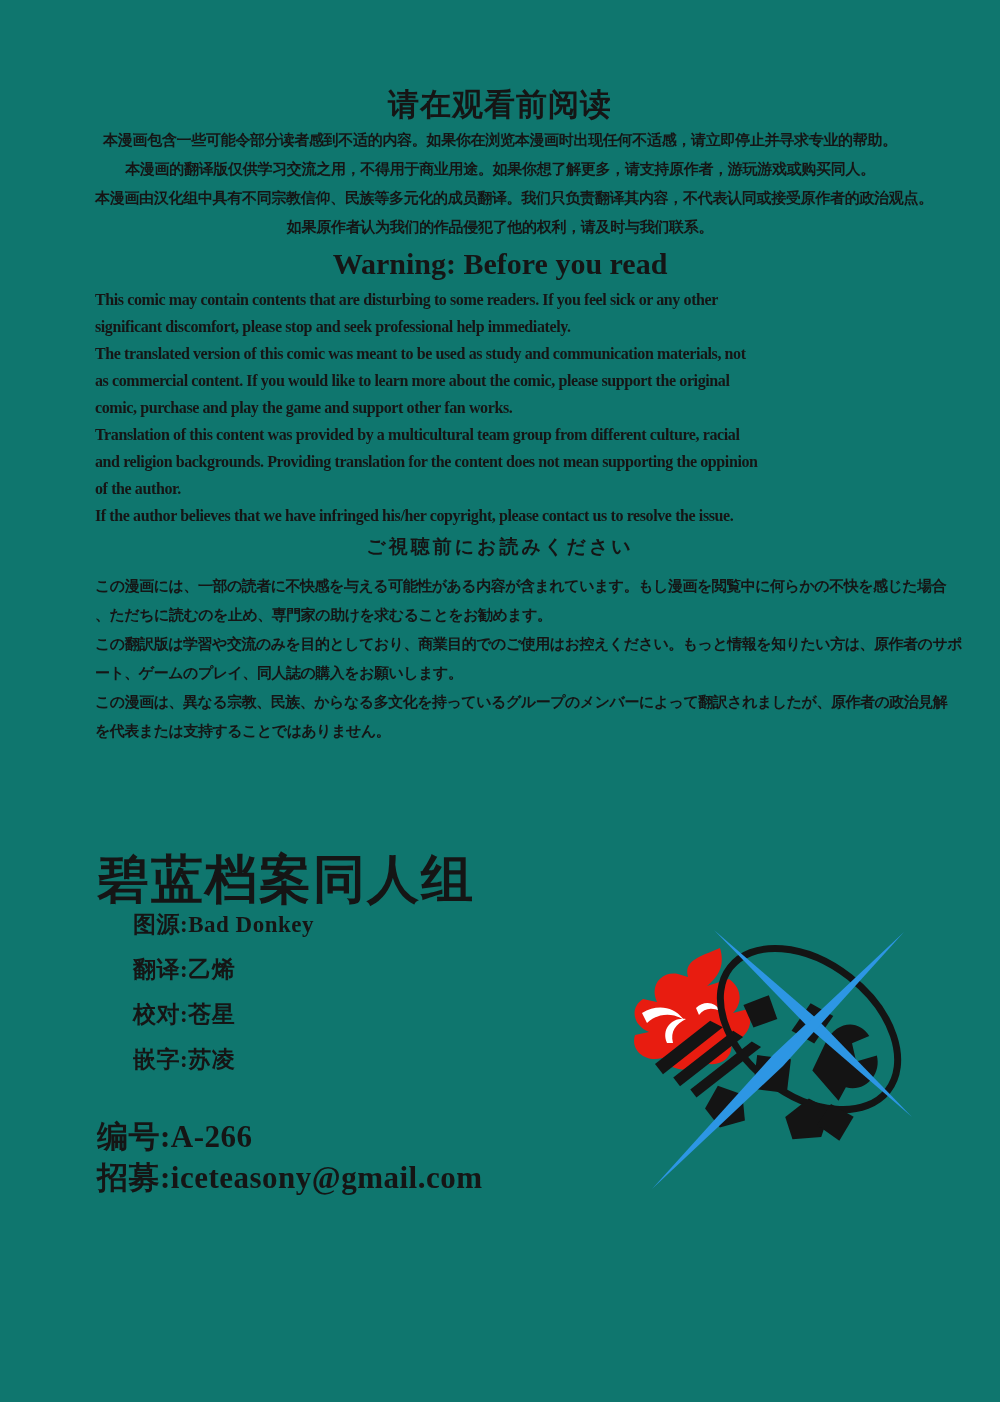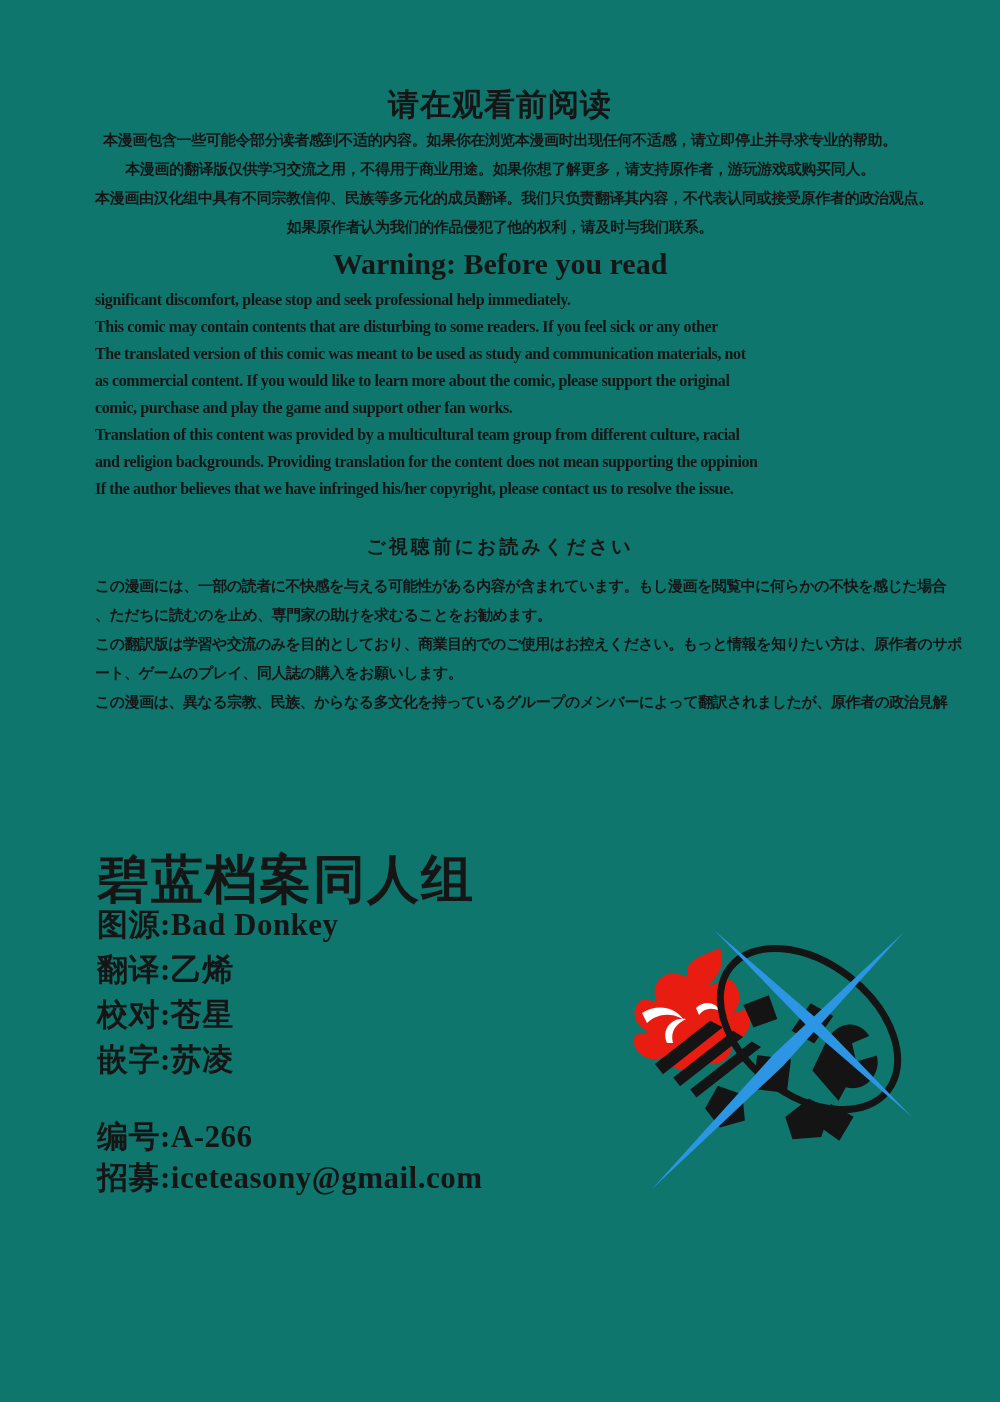--- a/index.html
+++ b/index.html
@@ -33,58 +33,60 @@
 
   .en-body { top:286px; }
   .en-body .line { font-size:16px; font-weight:700; line-height:27px; letter-spacing:-0.4px; }
 
   .jp-body { top:572px; }
   .jp-body .line { font-size:15px; font-weight:700; line-height:29px; letter-spacing:-0.5px; }
 
   
   .group-name { left:97px; top:845px; font-size:52px; font-weight:900; letter-spacing:2px; white-space:nowrap; }
   .credit-list { left:97px; top:902px; }
-  .credit-row { font-size:31px; font-weight:800; line-height:45px; white-space:nowrap; letter-spacing:0.5px; }
+  .credit-row { font-size:23px; font-weight:800; line-height:45px; white-space:nowrap; letter-spacing:0.5px;margin-left:36px; }
   .serial-row  { left:97px; top:1116px; font-size:31px; font-weight:800; line-height:41px; white-space:nowrap; letter-spacing:0.5px; }
   .recruit-row { left:97px; top:1157px; font-size:31px; font-weight:800; line-height:41px; white-space:nowrap; letter-spacing:0.5px; }
 
   .logo-wrap { left:612px; top:912px; width:320px; height:292px; }
 </style>
 </head>
 <body>
 
 <div class="page">
 
   <div class="abs sec-title cn-title">请在观看前阅读</div>
   <div class="abs textblock cn-body">
     <div class="line">本漫画包含一些可能令部分读者感到不适的内容。如果你在浏览本漫画时出现任何不适感，请立即停止并寻求专业的帮助。</div>
     <div class="line">本漫画的翻译版仅供学习交流之用，不得用于商业用途。如果你想了解更多，请支持原作者，游玩游戏或购买同人。</div>
     <div class="line">本漫画由汉化组中具有不同宗教信仰、民族等多元化的成员翻译。我们只负责翻译其内容，不代表认同或接受原作者的政治观点。</div>
     <div class="line">如果原作者认为我们的作品侵犯了他的权利，请及时与我们联系。</div>
   </div>
 
   <div class="abs sec-title en-title">Warning: Before you read</div>
   <div class="abs textblock en-body">
+    <div class="line">This comic may contain contents that are disturbing to some readers. If you feel sick or any other</div>
     <div class="line">significant discomfort, please stop and seek professional help immediately.</div>
-    <div class="line">This comic may contain contents that are disturbing to some readers. If you feel sick or any other</div>
     <div class="line">The translated version of this comic was meant to be used as study and communication materials, not</div>
     <div class="line">as commercial content. If you would like to learn more about the comic, please support the original</div>
     <div class="line">comic, purchase and play the game and support other fan works.</div>
     <div class="line">Translation of this content was provided by a multicultural team group from different culture, racial</div>
     <div class="line">and religion backgrounds. Providing translation for the content does not mean supporting the oppinion</div>
+    <div class="line">of the author.</div>
     <div class="line">If the author believes that we have infringed his/her copyright, please contact us to resolve the issue.</div>
   </div>
 
   <div class="abs sec-title jp-title">ご視聴前にお読みください</div>
   <div class="abs textblock jp-body">
     <div class="line">この漫画には、一部の読者に不快感を与える可能性がある内容が含まれています。もし漫画を閲覧中に何らかの不快を感じた場合</div>
     <div class="line">、ただちに読むのを止め、専門家の助けを求むることをお勧めます。</div>
     <div class="line">この翻訳版は学習や交流のみを目的としており、商業目的でのご使用はお控えください。もっと情報を知りたい方は、原作者のサポ</div>
     <div class="line">ート、ゲームのプレイ、同人誌の購入をお願いします。</div>
     <div class="line">この漫画は、異なる宗教、民族、からなる多文化を持っているグループのメンバーによって翻訳されましたが、原作者の政治見解</div>
+    <div class="line">を代表または支持することではありません。</div>
   </div>
 
   <div class="abs group-name">碧蓝档案同人组</div>
 
   <div class="abs credit-list">
     <div class="credit-row"><span>图源:</span><span>Bad Donkey</span></div>
     <div class="credit-row"><span>翻译:</span><span>乙烯</span></div>
     <div class="credit-row"><span>校对:</span><span>苍星</span></div>
     <div class="credit-row"><span>嵌字:</span><span>苏凌</span></div>
   </div>

